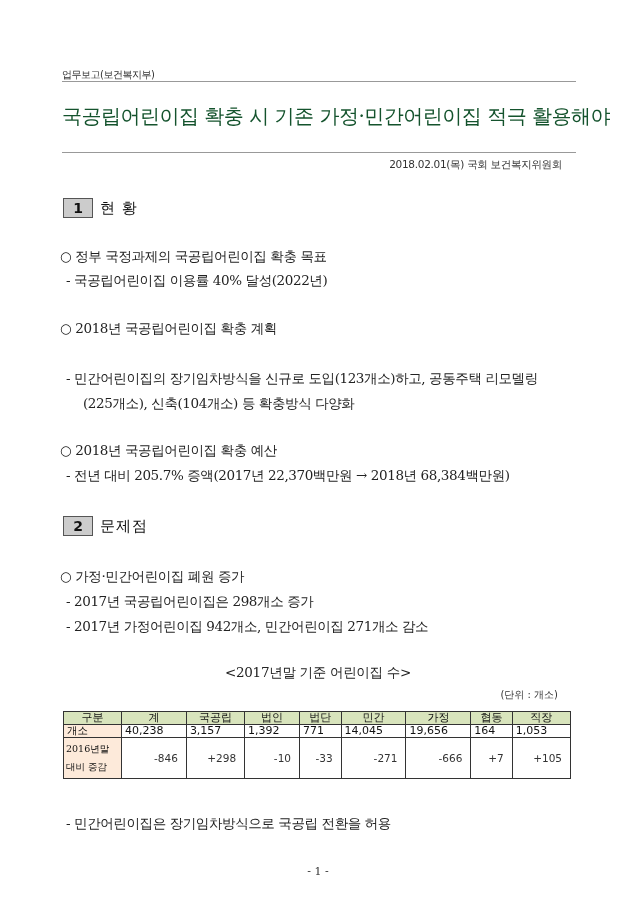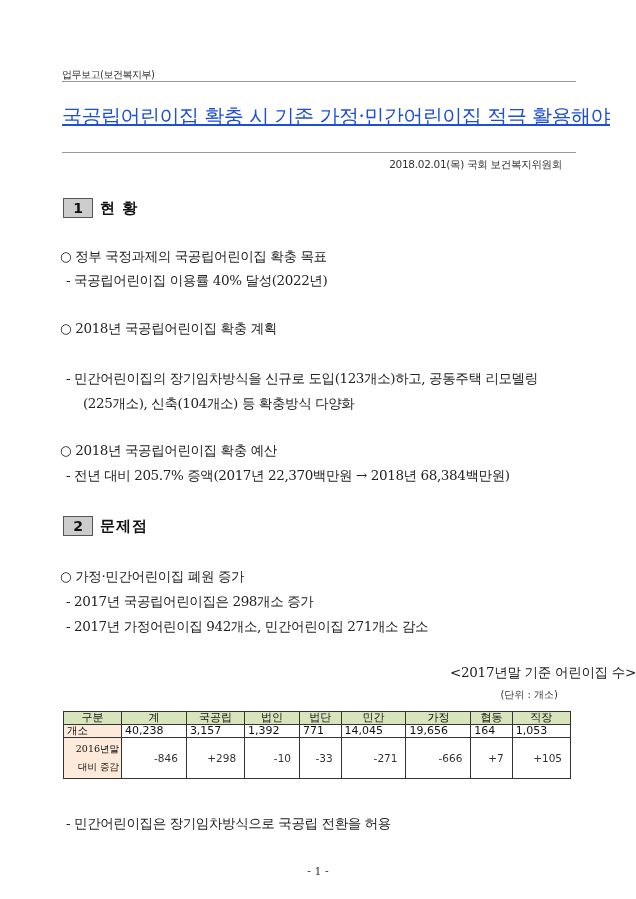--- a/index.html
+++ b/index.html
@@ -1,39 +1,39 @@
 <!DOCTYPE html>
 <html><head>
   <meta charset="utf-8">
   <style>
     * { margin: 0; padding: 0; box-sizing: border-box; }
     html, body { width: 636px; height: 899px; background: #ffffff; overflow: hidden; }
     body { font-family: "DejaVu Serif", "Liberation Serif", serif; color: #222; position: relative; }
     .page { position: absolute; left: 0; top: 0; width: 624px; height: 899px; }
     .header-label { position: absolute; left: 62px; top: 68px; font-size: 10px; font-family: "DejaVu Sans", sans-serif; color: #333; letter-spacing: -0.5px; }
     .rule-top { position: absolute; left: 62px; top: 81px; width: 514px; height: 1px; background: #999; }
-    .title { position: absolute; left: 62px; width: 514px; top: 103px; text-align: center; font-size: 20px; color: #1d4ed8; letter-spacing: -0.5px; white-space: nowrap; text-decoration: underline; }
+    .title { position: absolute; left: 62px; width: 514px; top: 103px; text-align: center; font-size: 20px; color: #14532d; letter-spacing: -0.5px; white-space: nowrap; }
     .rule-bottom { position: absolute; left: 62px; top: 152px; width: 514px; height: 1px; background: #999; }
     .dateline { position: absolute; right: 62px; top: 158px; font-size: 10.5px; font-family: "DejaVu Sans", sans-serif; color: #333; letter-spacing: -0.3px; }
     .section-head { position: absolute; left: 63px; display: flex; align-items: center; }
     .section-num { width: 30px; height: 20px; background: #cccccc; border: 1px solid #555; display: flex; align-items: center; justify-content: center; font-family: "DejaVu Sans", sans-serif; font-size: 14px; font-weight: bold; color: #111; }
-    .section-title { margin-left: 7px; font-family: "DejaVu Sans", sans-serif; font-size: 15px; font-weight: bold; color: #111; letter-spacing: 1px; }
+    .section-title { margin-left: 7px; font-family: "DejaVu Sans", sans-serif; font-size: 15px; font-weight: normal; color: #111; letter-spacing: 1px; }
     .line { position: absolute; font-size: 13.5px; color: #222; white-space: nowrap; letter-spacing: -0.4px; }
     .bullet { left: 60px; }
     .dash { left: 66px; }
     .cont { left: 83px; }
-    .caption { position: absolute; left: 0; width: 636px; text-align: right; top: 664px; font-size: 13.5px; color: #222; letter-spacing: -0.3px; }
+    .caption { position: absolute; left: 0; width: 636px; text-align: center; top: 664px; font-size: 13.5px; color: #222; letter-spacing: -0.3px; }
     .unit { position: absolute; right: 66px; top: 688px; font-size: 10px; font-family: "DejaVu Sans", sans-serif; color: #333; }
     table.stats { position: absolute; left: 63px; top: 711px; width: 508px; border-collapse: collapse; font-family: "DejaVu Sans", sans-serif; font-size: 11px; color: #111; }
     table.stats td, table.stats th { border: 1px solid #333; padding: 0 3px; line-height: 12px; }
     table.stats th { background: #d8e4bc; font-weight: normal; text-align: center; height: 12px; }
     table.stats .rowhead { background: #fdeada; text-align: center; font-size: 10.5px; font-family: Liberation Mono, monospace; }
     table.stats .row-count td { height: 12px; text-align: left; }
     table.stats .row-diff td { height: 38px; text-align: right; font-size: 10.5px; color: #333; padding-right: 8px; }
-    table.stats .row-diff td.rowhead { text-align: right; padding: 2px; line-height: 18px; color: #111; font-family: "DejaVu Serif", serif; font-size: 9.5px; margin-top: 40px; }
+    table.stats .row-diff td.rowhead { text-align: left; padding: 2px; line-height: 18px; color: #111; font-family: "DejaVu Serif", serif; font-size: 9.5px; margin-top: 40px; }
     .pagenum { position: absolute; left: 0; width: 636px; text-align: center; top: 865px; font-size: 11px; color: #333; }
   </style>
 </head>
 <body>
 
 <div class="page">
   <div class="header-label">업무보고(보건복지부)</div>
   <div class="rule-top"></div>
   <div class="title">국공립어린이집 확충 시 기존 가정·민간어린이집 적극 활용해야</div>
   <div class="rule-bottom"></div>

